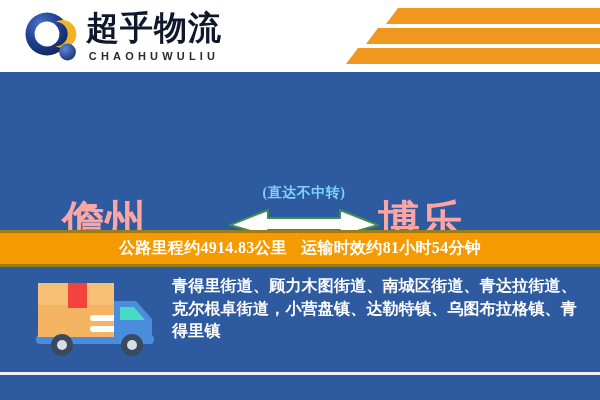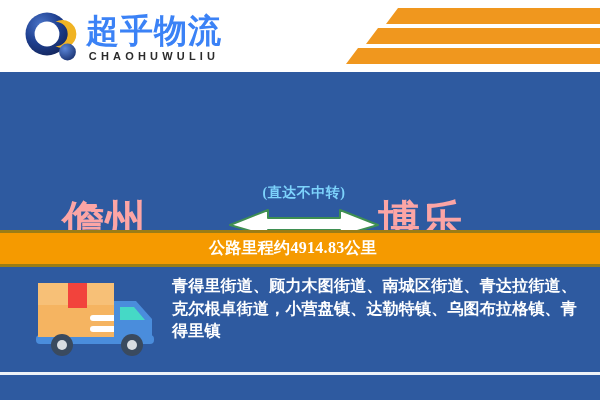--- a/index.html
+++ b/index.html
@@ -10,22 +10,22 @@
   }
   .banner{position:relative;width:600px;height:400px;overflow:hidden;background:#2e5aa0;}
 
   
   .header{position:absolute;left:0;top:0;width:600px;height:72px;background:#ffffff;overflow:hidden;}
   .logo-wrap{position:absolute;left:24px;top:10px;display:flex;align-items:center;}
   .logo-mark{position:relative;width:56px;height:56px;flex:0 0 auto;}
   .logo-mark svg{display:block;}
   .logo-text{margin-left:6px;display:flex;flex-direction:column;justify-content:center;}
   .logo-cn{
-    font-family:Liberation Serif, serif;
-    font-size:33px;font-weight:bold;color:#3b82f6;line-height:1.05;
+    font-family:Liberation Mono, monospace;
+    font-size:33px;font-weight:bold;color:#0f172a;line-height:1.05;
     letter-spacing:1px;white-space:nowrap;
   }
   .logo-en{
     font-size:11px;font-weight:bold;color:#2b2b2b;letter-spacing:4.2px;
     margin-top:2px;white-space:nowrap;text-align:center;
   }
   .stripes{position:absolute;right:0;top:6px;width:270px;height:62px;}
 
   
   .route{position:absolute;left:0;top:72px;width:600px;height:156px;background:#2e5aa0;}
@@ -133,20 +133,21 @@
     </div>
 
     <div class="city city-to">博乐</div>
 
   </div>
 
   <div class="bar-line-top"></div>
   <div class="infobar">
     <span class="infobar-text">公路里程约4914.83公里</span>
     <span class="infobar-gap"></span>
+    <span class="infobar-text">运输时效约81小时54分钟</span>
   </div>
   <div class="bar-line-bot"></div>
 
   <div class="bottom">
 
     <div class="truck">
       <svg width="128" height="88" viewBox="0 0 128 88">
 
         <rect x="4" y="58" width="118" height="9" rx="4" fill="#4a8ddc"></rect>
 

